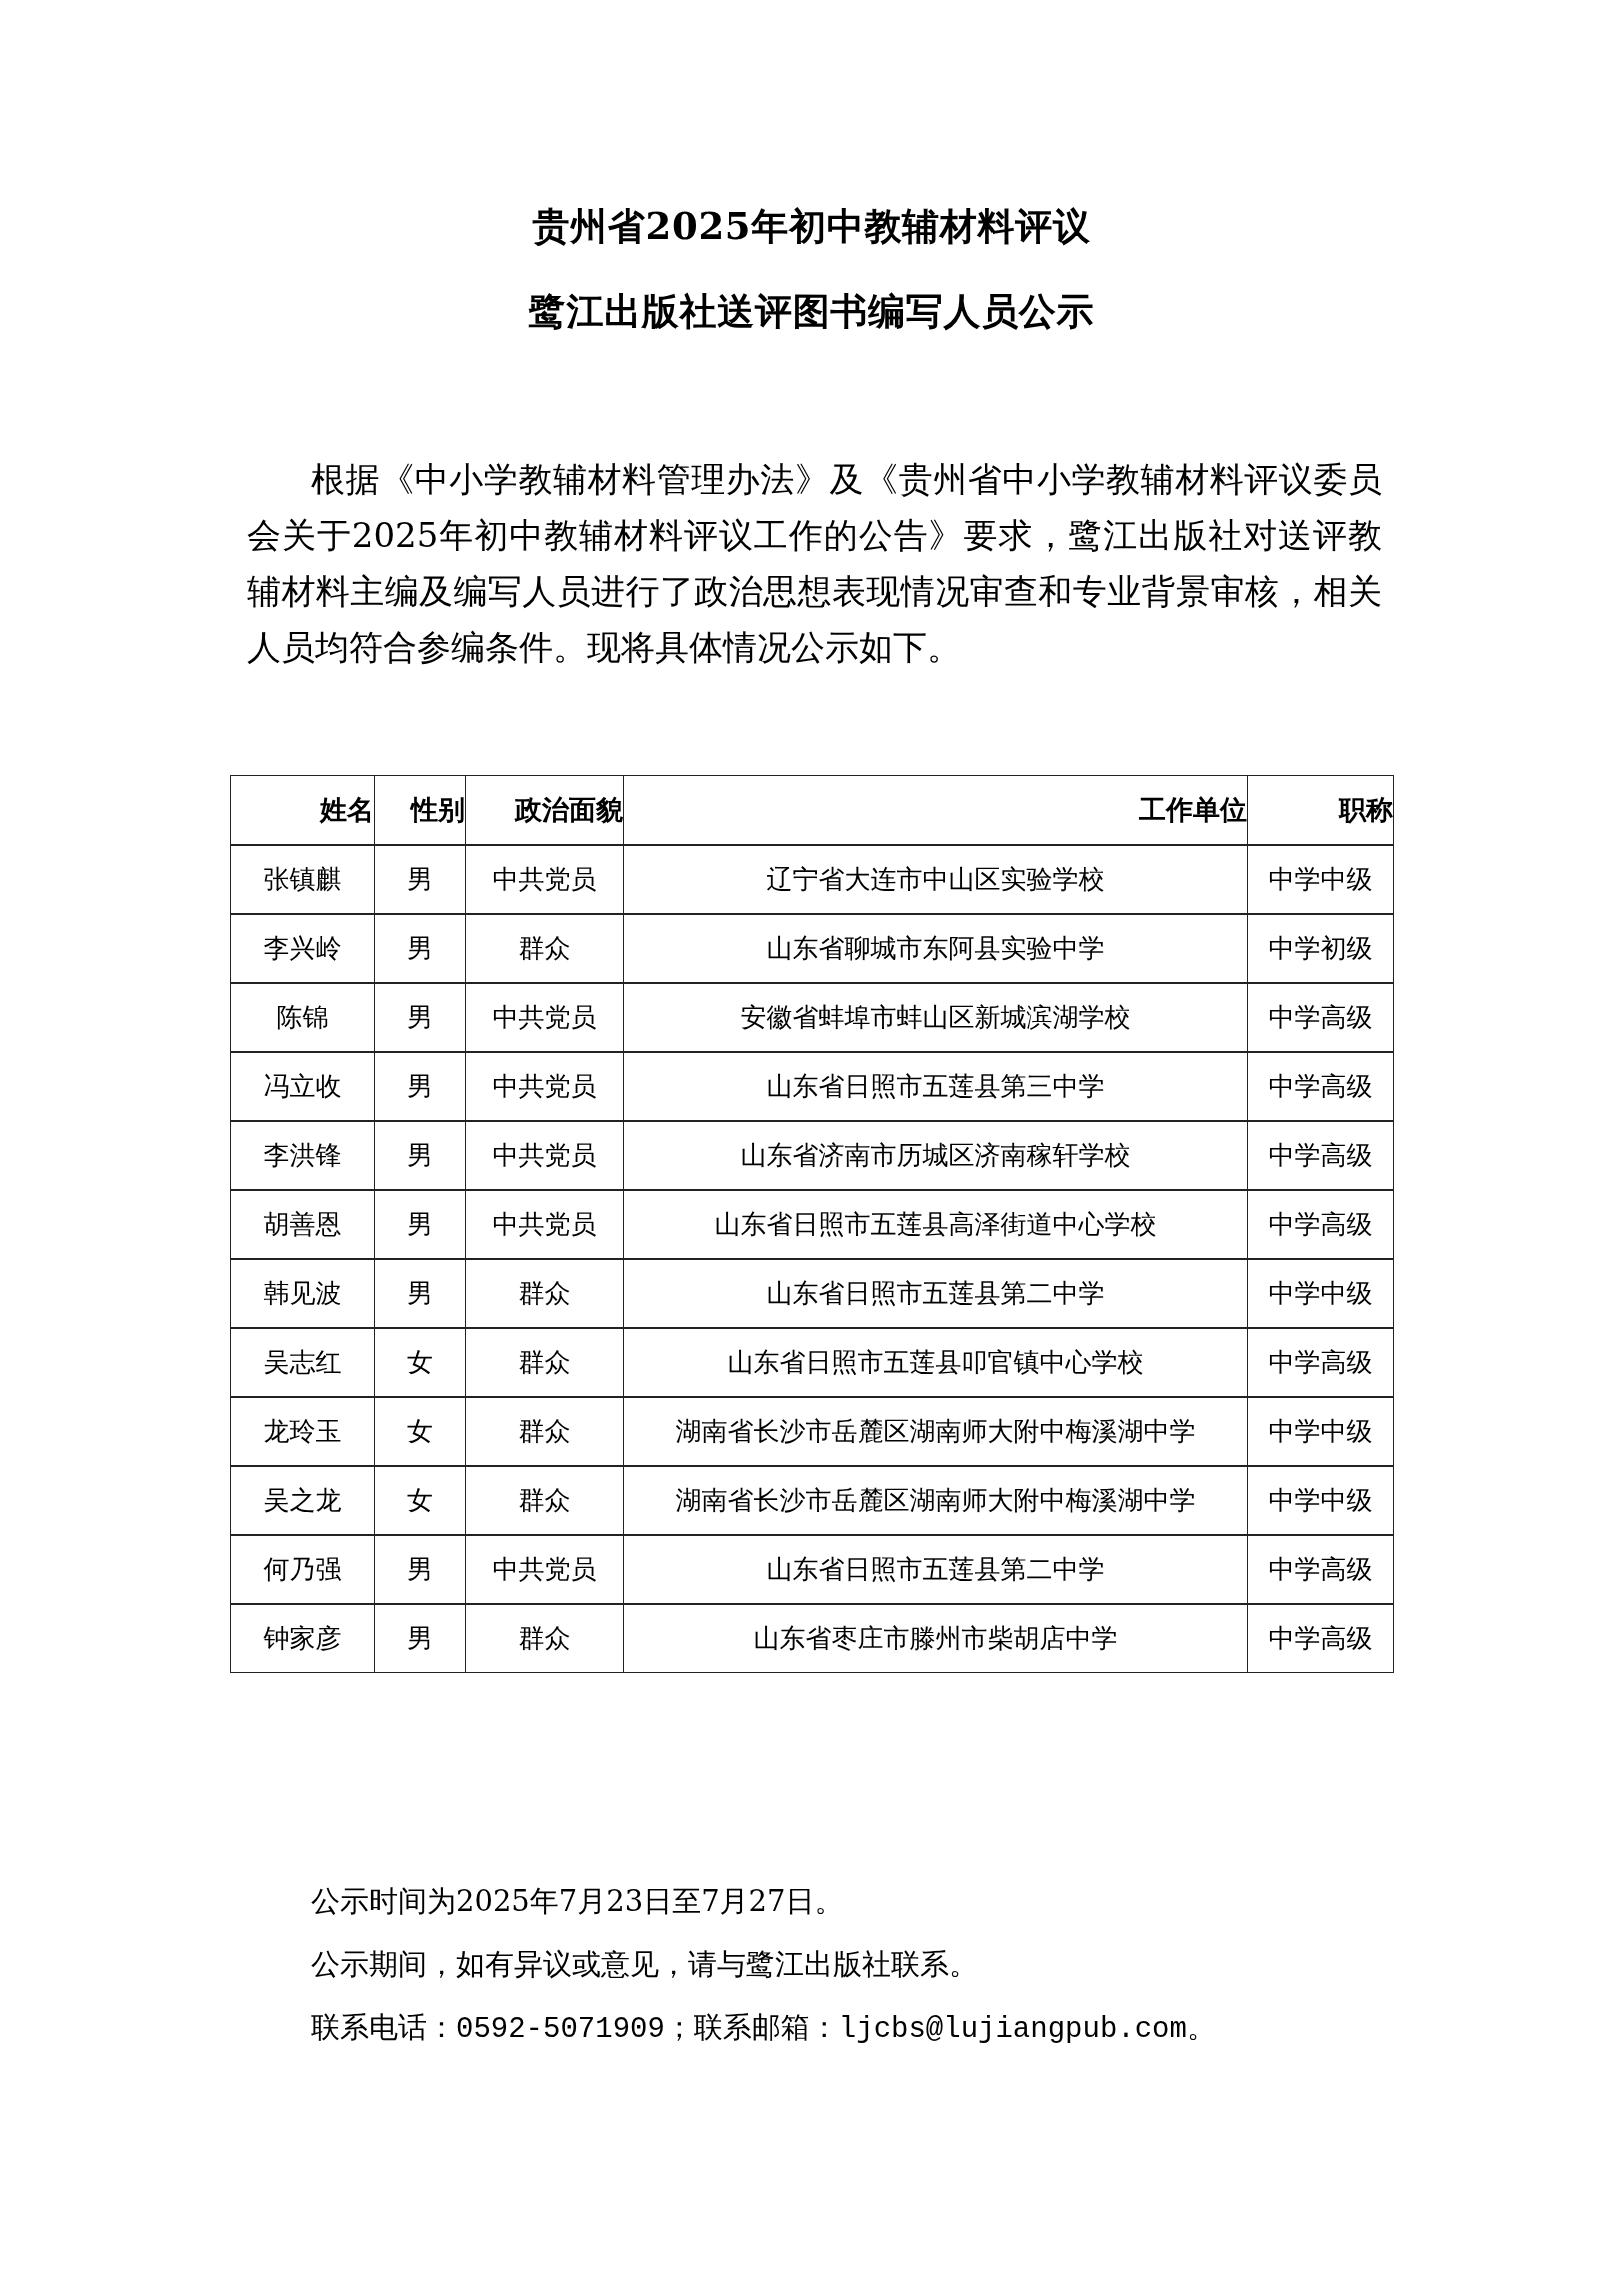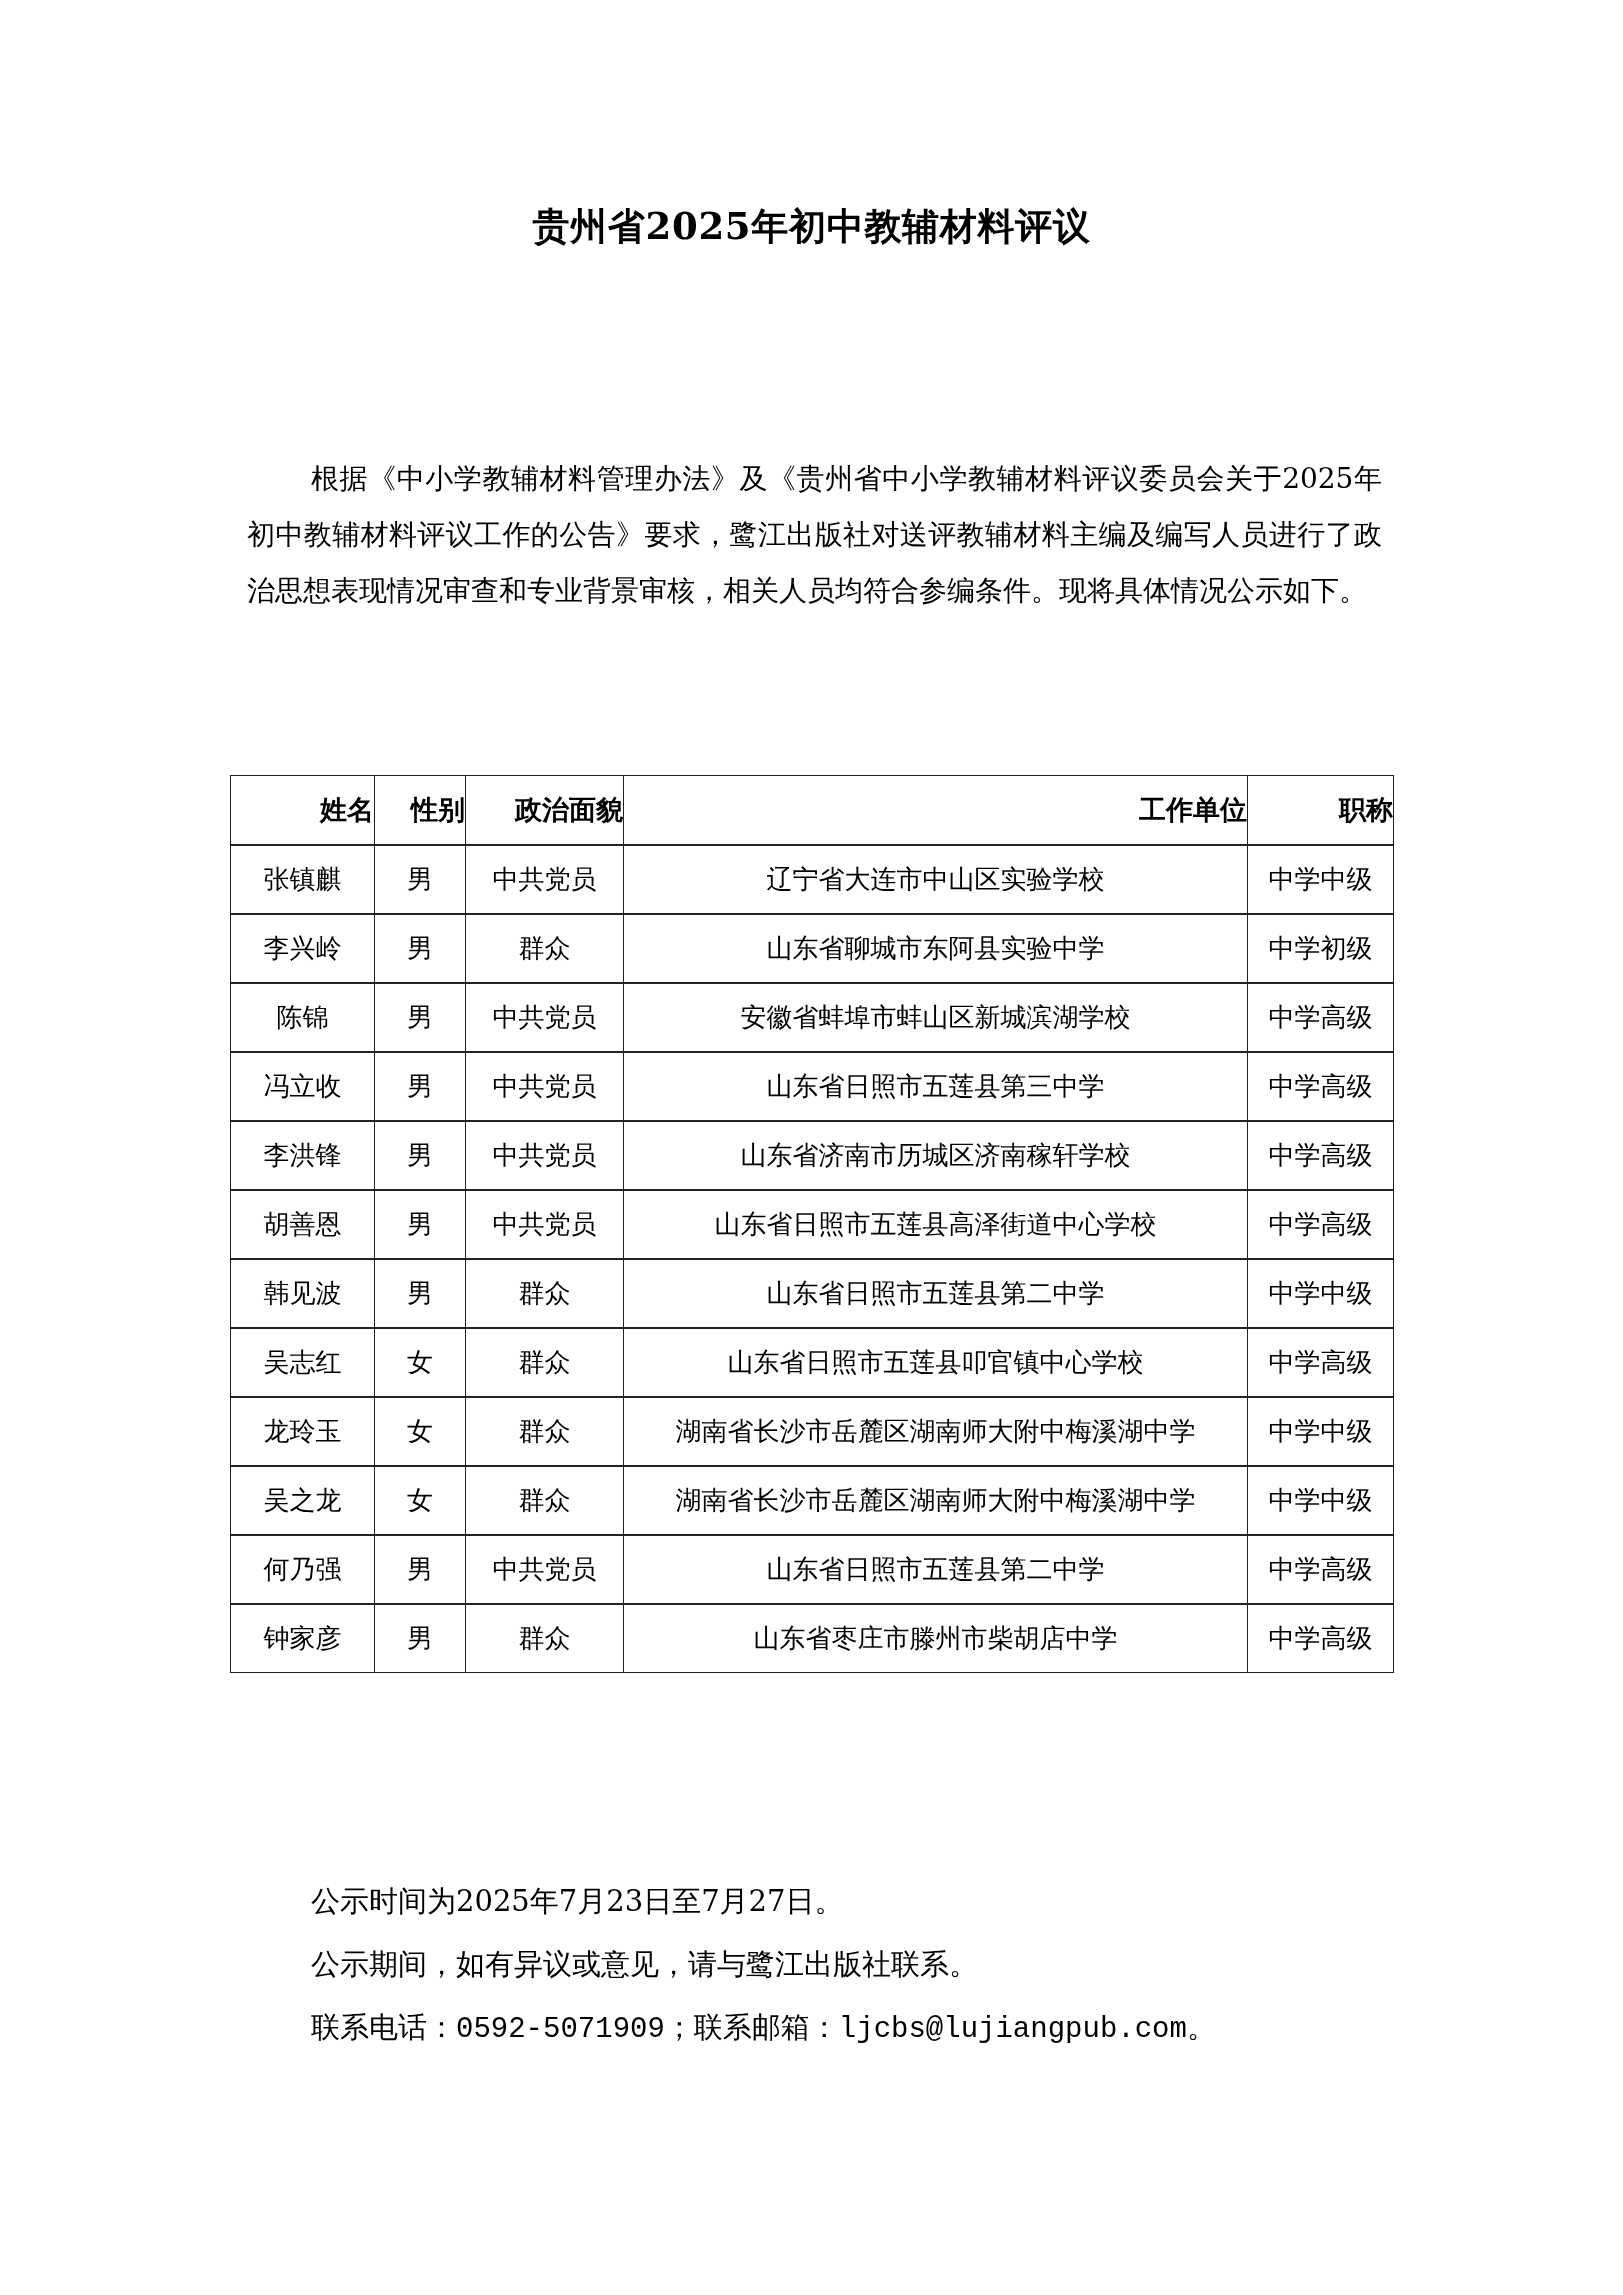--- a/index.html
+++ b/index.html
@@ -33,21 +33,21 @@
       white-space: nowrap;
     }
     .title.t1 { top: 203px; }
     .title.t2 { top: 288px; }
 
     .body-text {
       position: absolute;
       left: 247px;
       width: 1135px;
       top: 451px;
-      font-size: 28px;
+      font-size: 34px;
       line-height: 56px;
       text-align: justify;
       text-indent: 64px;
     }
 
     table.people {
       position: absolute;
       left: 230px;
       top: 775px;
       width: 1162px;
@@ -82,20 +82,21 @@
     }
     .footer-lines div { white-space: nowrap; }
     .mono { font-family: "Liberation Mono", "DejaVu Sans Mono", monospace; }
   </style>
 </head>
 <body>
 
 <div class="page">
 
   <div class="title t1">贵州省2025年初中教辅材料评议</div>
+  <div class="title t2">鹭江出版社送评图书编写人员公示</div>
 
   <div class="body-text">根据《中小学教辅材料管理办法》及《贵州省中小学教辅材料评议委员会关于2025年初中教辅材料评议工作的公告》要求，鹭江出版社对送评教辅材料主编及编写人员进行了政治思想表现情况审查和专业背景审核，相关人员均符合参编条件。现将具体情况公示如下。</div>
 
   <table class="people">
     <colgroup>
       <col style="width:144px">
       <col style="width:91px">
       <col style="width:158px">
       <col style="width:624px">
       <col style="width:146px">

